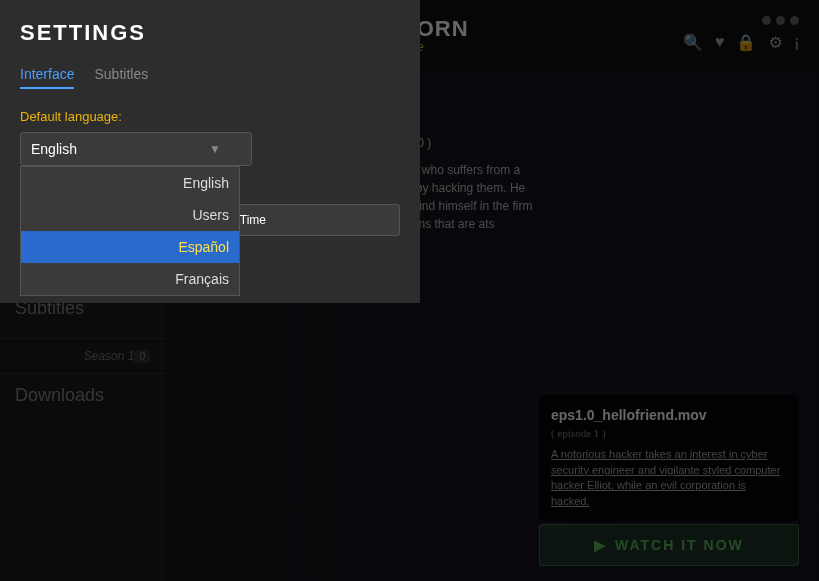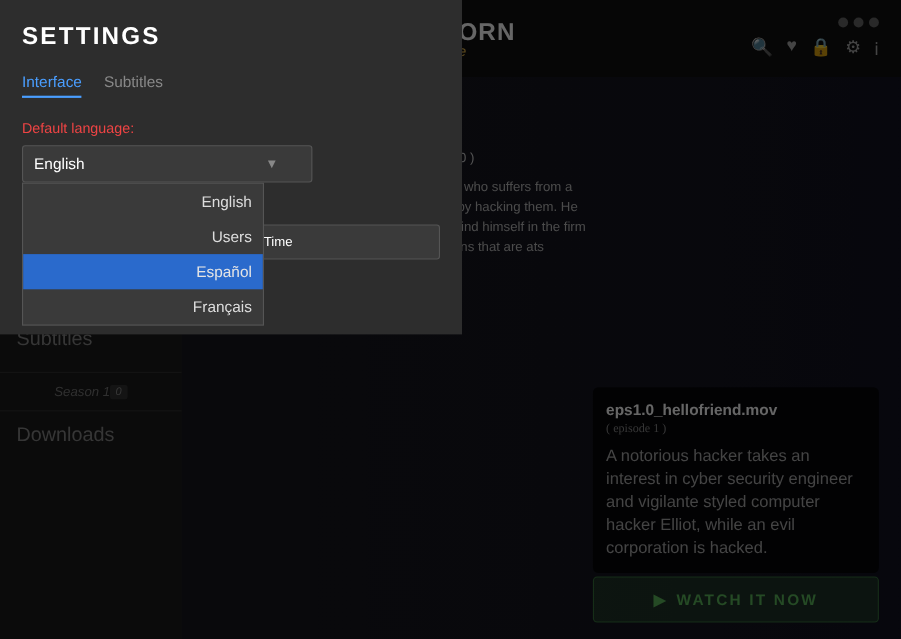--- a/index.html
+++ b/index.html
@@ -205,23 +205,24 @@
       color: #fff;
       margin-bottom: 4px;
     }
     .episode-subtitle {
       font-size: 11px;
       color: #888;
       margin-bottom: 8px;
       font-family: Liberation Serif, serif;
     }
     .episode-desc {
-      font-size: 15px;
+      font-size: 11px;
       color: #aaa;
       line-height: 1.4;
+      text-decoration: underline;
     }
 
     .watch-btn {
       position: absolute;
       bottom: 15px;
       right: 20px;
       width: 260px;
       background: rgba(80,180,80,0.2);
       border: 1px solid rgba(80,180,80,0.5);
       color: #5cb85c;
@@ -278,28 +279,28 @@
       cursor: pointer;
       padding-bottom: 5px;
     }
     .settings-nav-item.active {
       color: #4a9eff;
       border-bottom: 2px solid #4a9eff;
     }
 
     .settings-label {
       font-size: 13px;
-      color: #ef4444;
+      color: #eab308;
       margin-bottom: 8px;
     }
 
     
     .dropdown-container {
       position: relative;
-      width: 264px;
+      width: 232px;
       margin-bottom: 5px;
       text-align: right;
     }
     .dropdown-trigger {
       width: 100%;
       background: #3a3a3a;
       border: 1px solid #555;
       color: #fff;
       padding: 8px 30px 8px 10px;
       font-size: 14px;
@@ -325,21 +326,21 @@
       overflow-y: auto;
     }
     .dropdown-item {
       padding: 8px 10px;
       font-size: 14px;
       color: #ddd;
       cursor: pointer;
     }
     .dropdown-item.selected {
       background: #2a6acc;
-      color: #e5e5e5;
+      color: #fde047;
     }
 
     .cache-label {
       font-size: 13px;
       color: #ccc;
       margin-top: 15px;
       margin-bottom: 8px;
     }
     .cache-input {
       width: 100%;
@@ -419,21 +420,21 @@
     .top-icon-btn {
       color: #aaa;
       font-size: 16px;
       cursor: pointer;
     }
 
     
     .season-item {
       display: flex;
       align-items: center;
-      justify-content: center;
+      justify-content: flex-end;
       padding: 5px 15px;
       font-size: 12px;
       color: #777;
       cursor: pointer;
       font-style: italic;
     }
     .season-badge {
       background: #333;
       color: #888;
       font-size: 10px;

